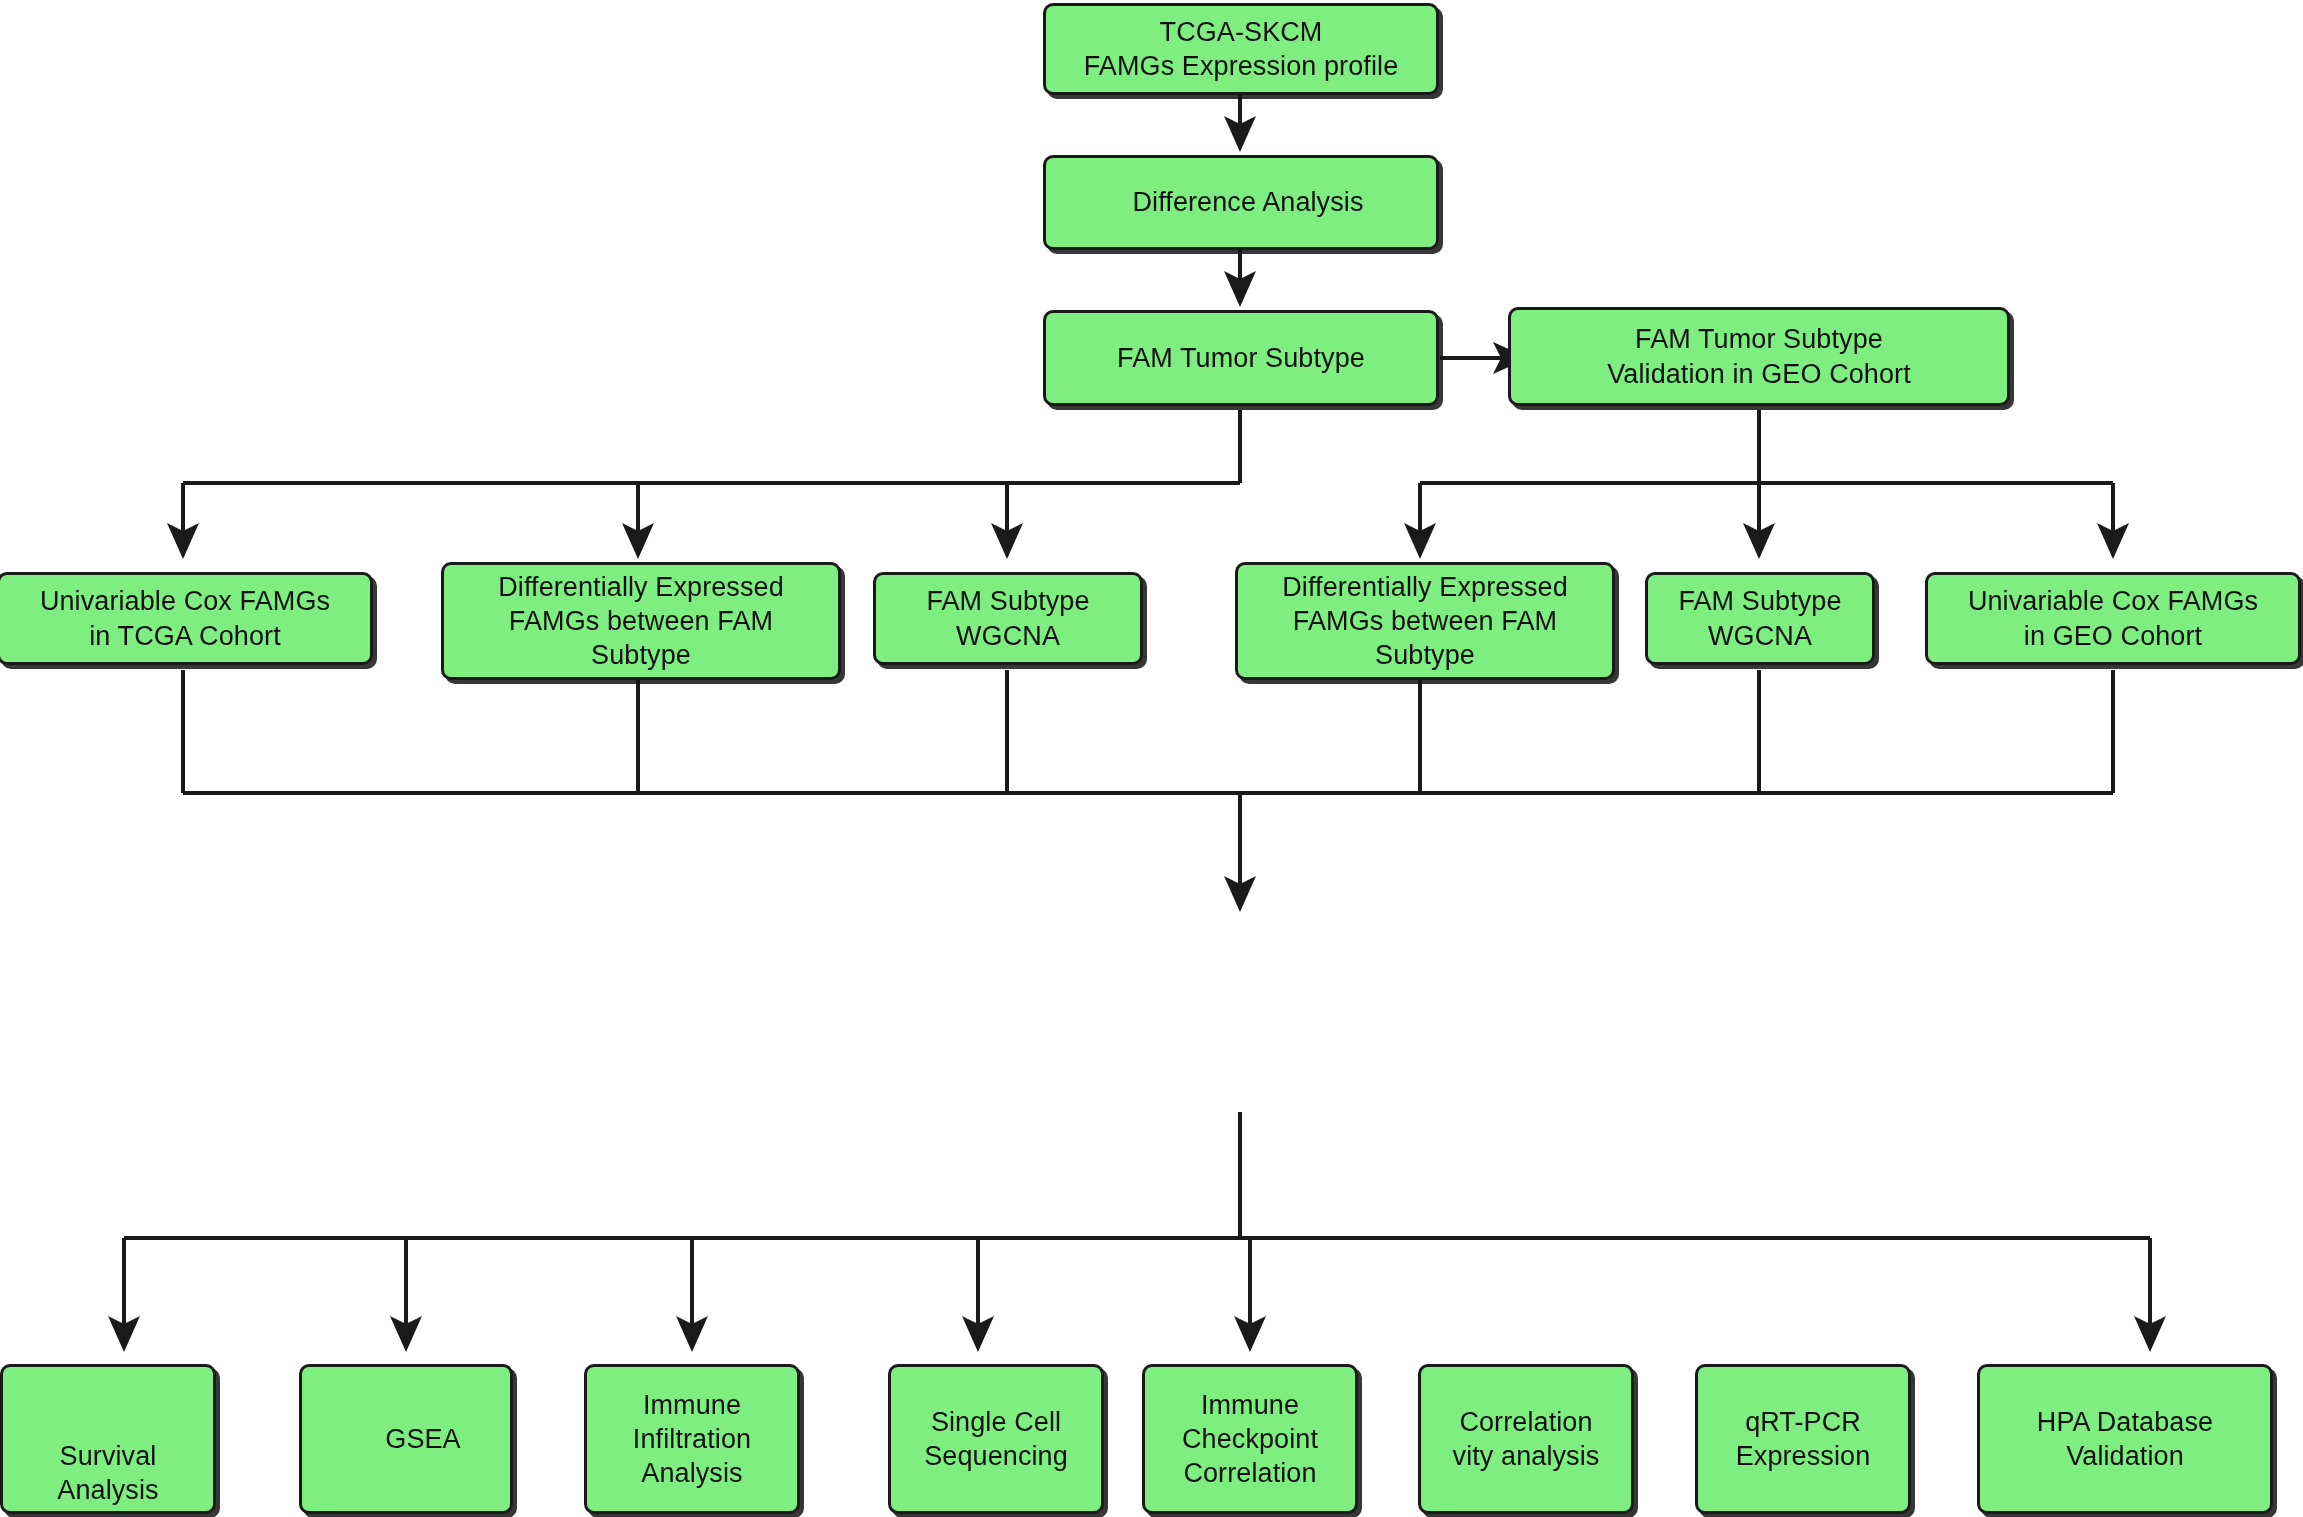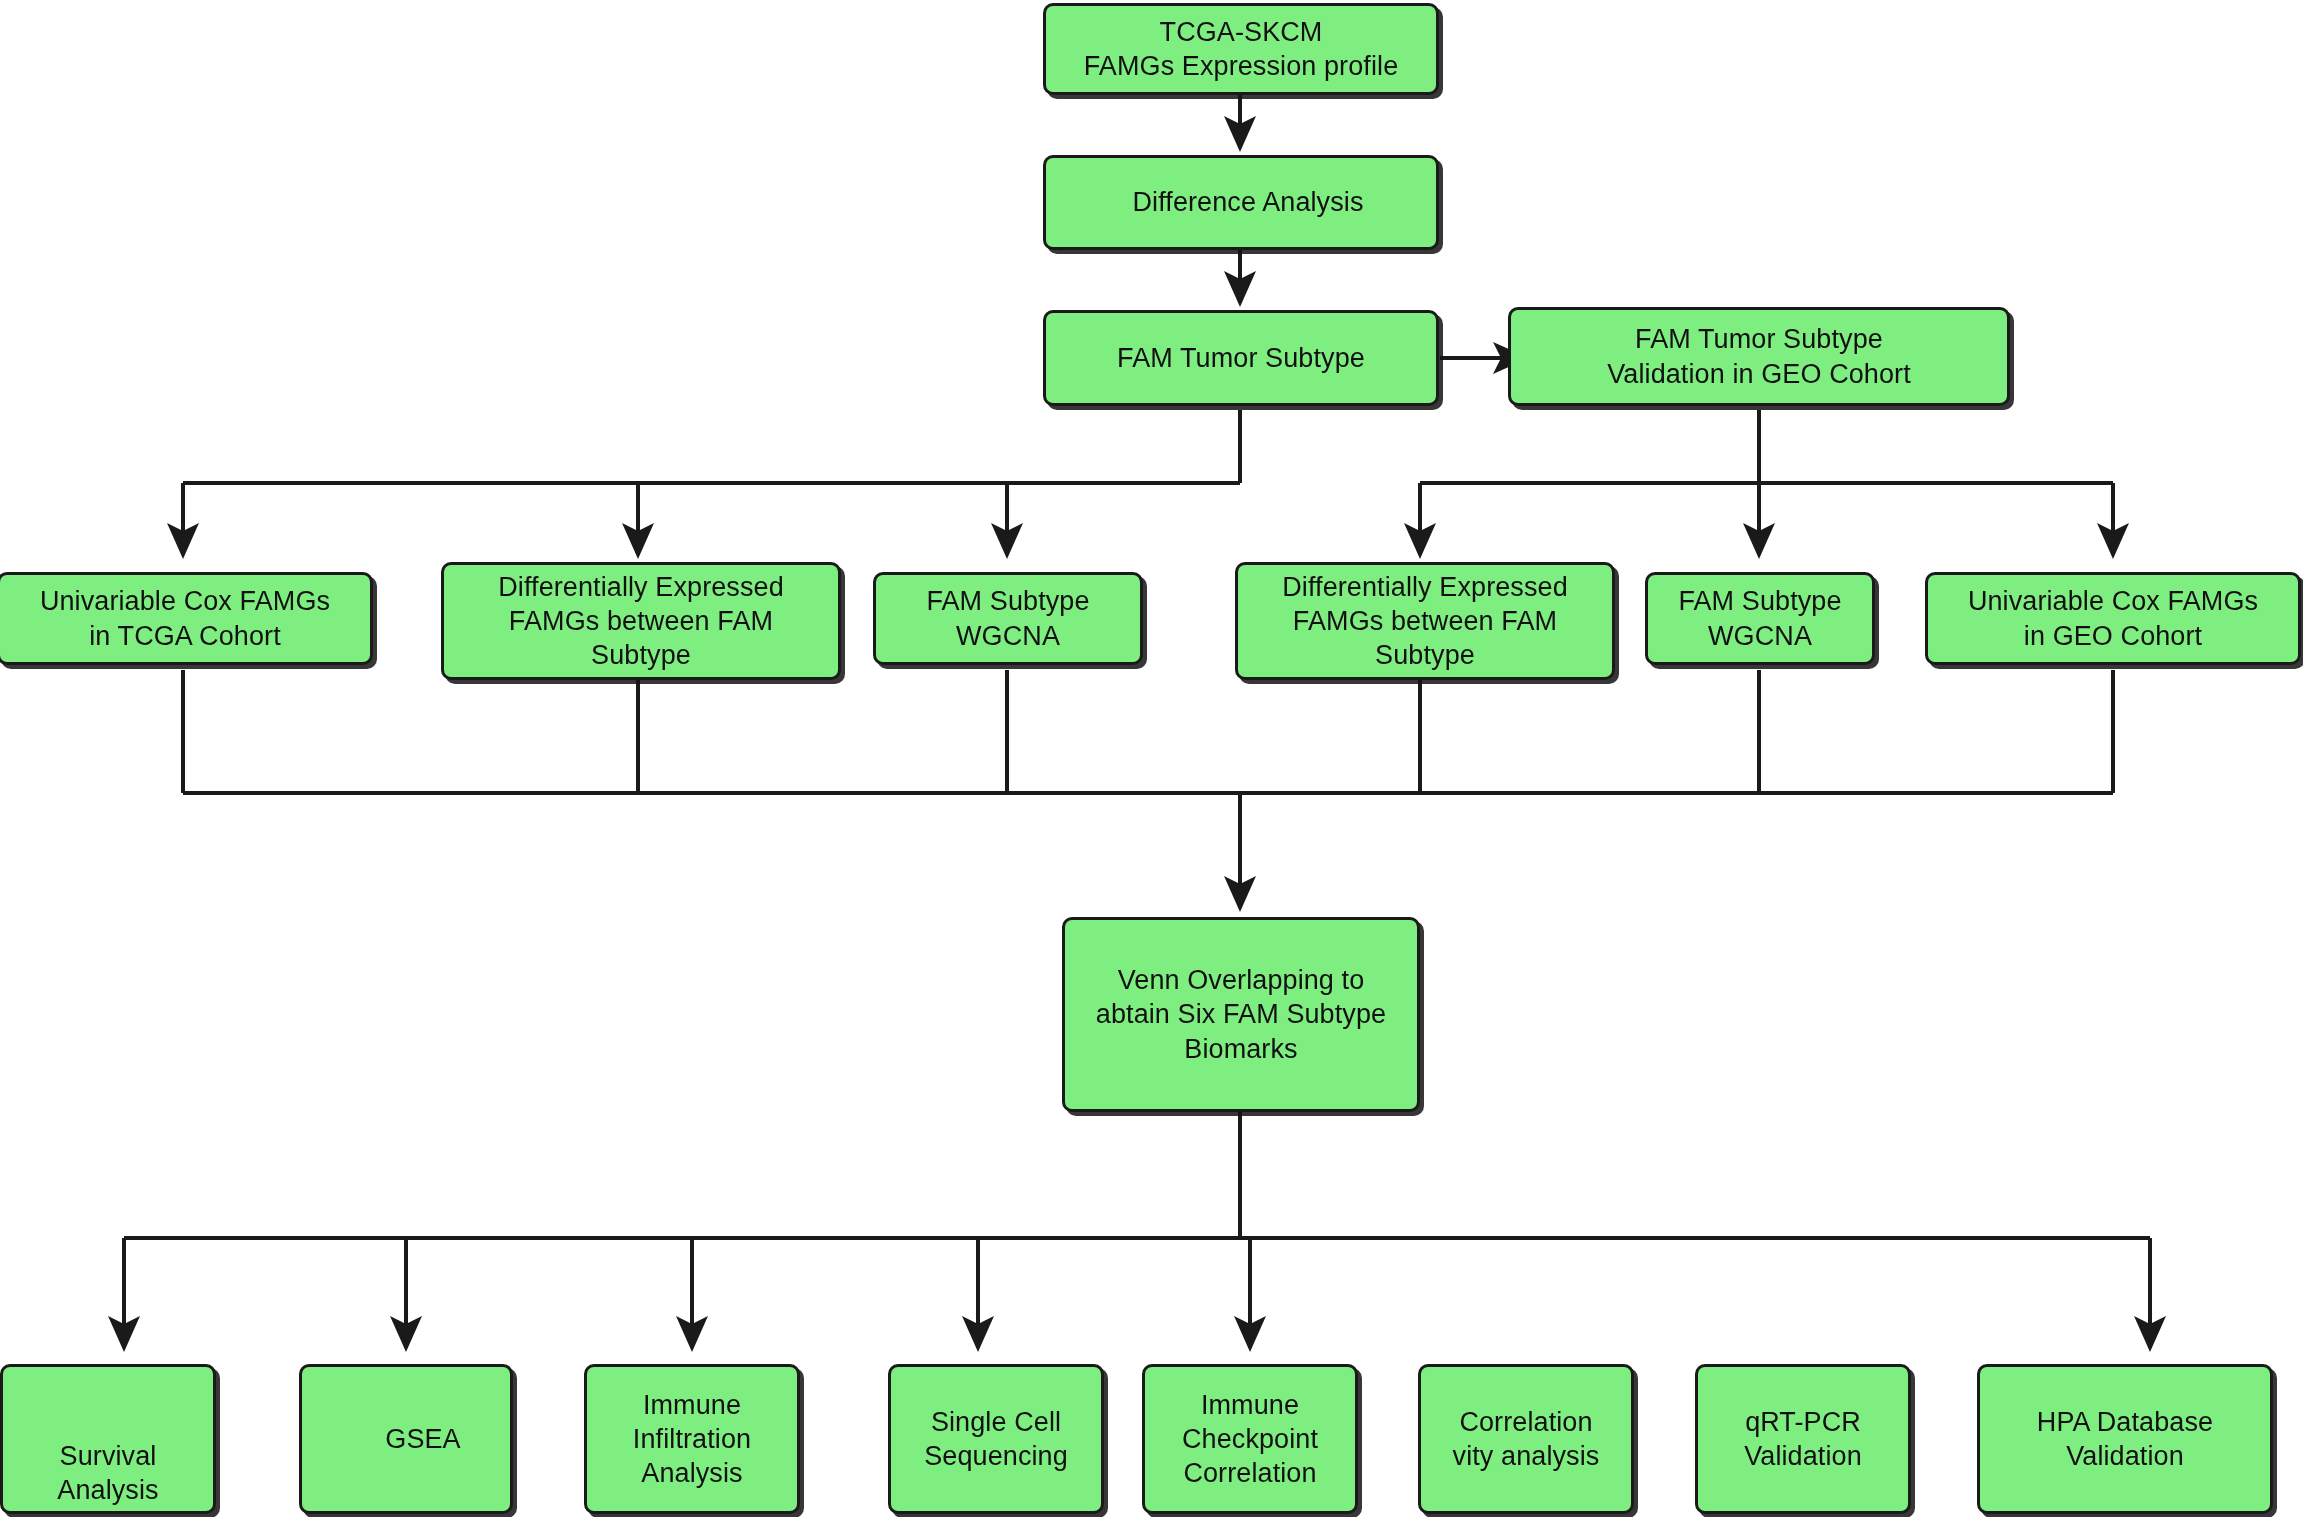--- a/index.html
+++ b/index.html
@@ -144,25 +144,20 @@
   <div class="node" style="left:1645px; top:572px; width:230px; height:93px;">
     <span class="label">FAM Subtype
 WGCNA</span>
   </div>
 
   <div class="node" style="left:1925px; top:572px; width:376px; height:93px;">
     <span class="label">Univariable Cox FAMGs
 in GEO Cohort</span>
   </div>
 
-  <div class="node" style="left:1062px; top:917px; width:358px; height:195px;">
-    <span class="label">Venn Overlapping to
-abtain Six FAM Subtype
-Biomarks</span>
-  </div>
 
   <div class="node" style="left:0; top:1364px; width:216px; height:150px;align-items:flex-end;">
     <span class="label">Survival
 Analysis</span>
   </div>
 
   <div class="node" style="left:299px; top:1364px; width:214px; height:150px;padding-left:44px;">
     <span class="label">GSEA</span>
   </div>
 
@@ -183,21 +178,21 @@
 Correlation</span>
   </div>
 
   <div class="node" style="left:1418px; top:1364px; width:216px; height:150px;">
     <span class="label">Correlation
 vity analysis</span>
   </div>
 
   <div class="node" style="left:1695px; top:1364px; width:216px; height:150px;">
     <span class="label">qRT-PCR
-Validation</span>
+Expression</span>
   </div>
 
   <div class="node" style="left:1977px; top:1364px; width:296px; height:150px;">
     <span class="label">HPA Database
 Validation</span>
   </div>
 
 </div>
 
 </body></html>

